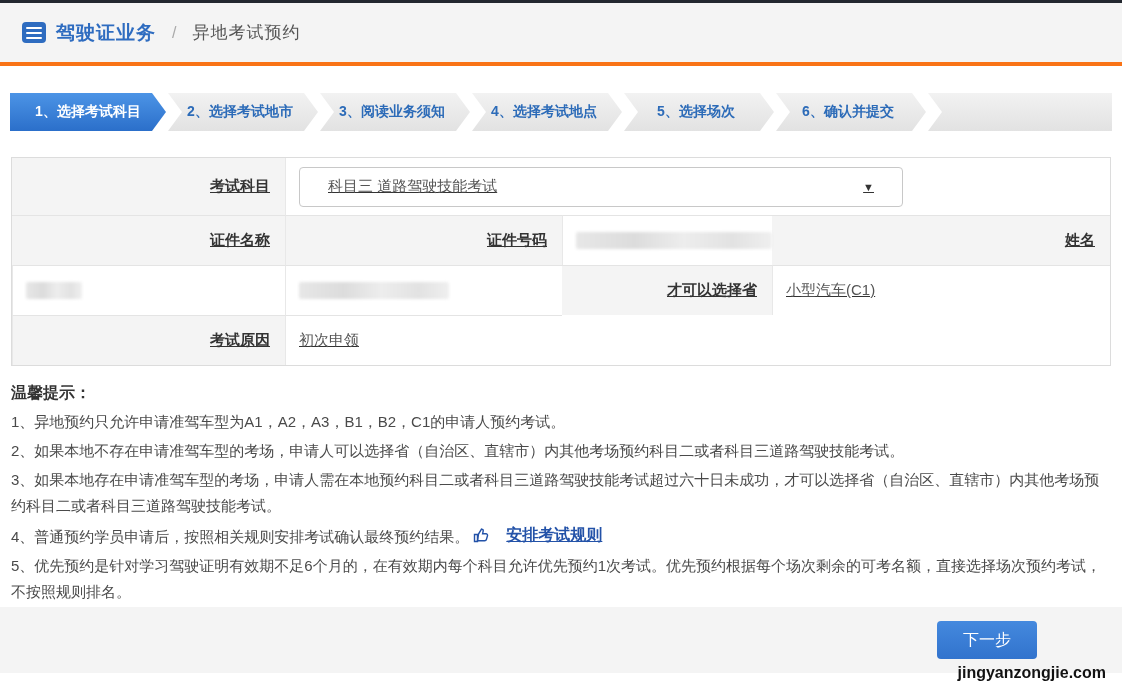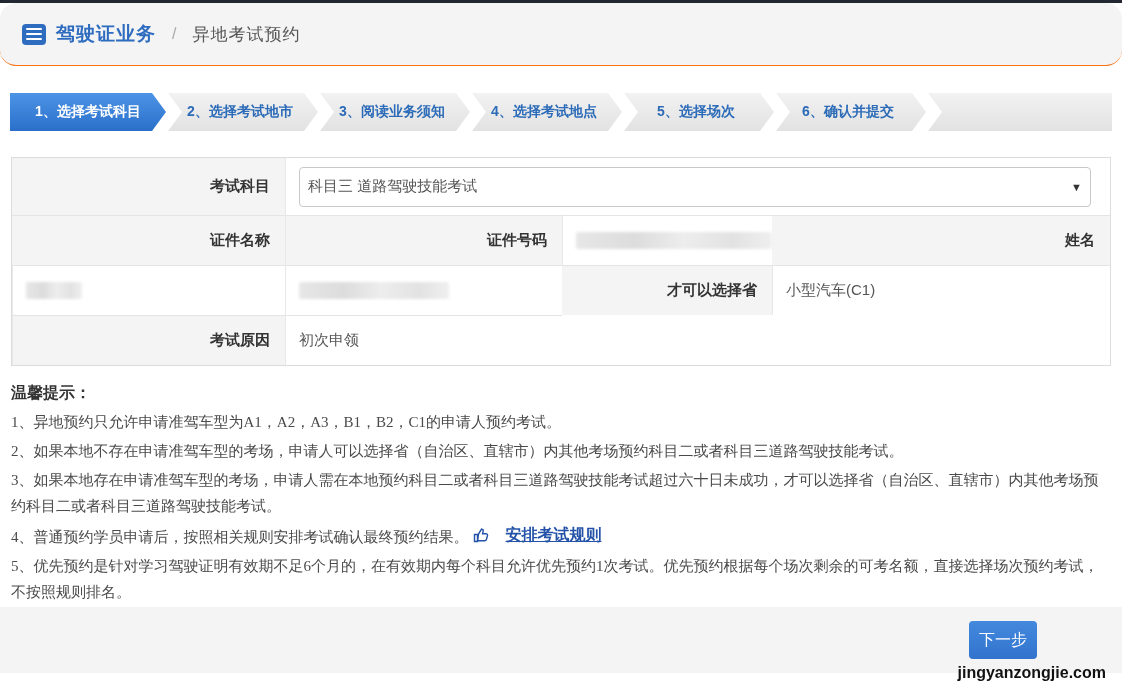--- a/index.html
+++ b/index.html
@@ -9,22 +9,21 @@
     background: #ffffff;
     color: #333;
     position: relative;
   }
   
   .topline { height: 3px; background: #23272f; }
   .header {
     height: 63px; background: #f4f4f4;
     display: flex; align-items: center;
     padding-left: 22px;
-    border-bottom: 1px solid #f97316;
-    border-radius: 16px;
+    border-bottom: 4px solid #f97316;
   }
   .hdr-icon {
     width: 24px; height: 21px; background: #2e6cc0; border-radius: 4px;
     display: flex; flex-direction: column; justify-content: center; gap: 3px;
     padding: 0 4px; margin-right: 10px;
   }
   .hdr-icon i { display: block; height: 2px; background: #fff; border-radius: 1px; }
   .hdr-title { color: #2e6cc0; font-size: 19px; font-weight: bold; letter-spacing: 1px; }
   .hdr-sep { color: #aaa; font-size: 16px; margin: 0 16px; }
   .hdr-crumb { color: #555; font-size: 17px; letter-spacing: 1px; }
@@ -54,65 +53,66 @@
     clip-path: polygon(0 0, 100% 0, 100% 100%, 0 100%, 14px 50%);
   }
 
   
   .ftable {
     margin: 26px 11px 0 11px;
     border: 1px solid #dcdcdc;
     display: grid;
     grid-template-columns: 273px 277px 210px auto;
     grid-template-rows: 57px 50px 50px 50px;
+    text-decoration: underline;
   }
   .cell { display: flex; align-items: center; border-top: 1px solid #e4e4e4; }
   .row1 .cell, .cell.r1 { border-top: none; }
   .lbl {
     background: #f4f4f4; justify-content: flex-end;
     padding-right: 15px; font-size: 15px; font-weight: bold; color: #333;
     border-left: 1px solid #e8e8e8;
   }
   .lbl.c1 { border-left: none; }
   .val { padding-left: 13px; font-size: 15px; color: #555; border-left: 1px solid #e8e8e8; }
   .span3 { grid-column: 2 / 5; }
   .selectbox {
-    width: 792px; height: 40px; border: 1px solid #c8c8c8; border-radius: 4px;
+    width: 604px; height: 40px; border: 1px solid #c8c8c8; border-radius: 4px;
     background: #fff; display: flex; align-items: center; justify-content: space-between;
-    padding: 0 8px; font-size: 15px; color: #555; cursor: pointer;
+    padding: 0 28px; font-size: 15px; color: #555; cursor: pointer;
   }
   .selectbox .arrow { font-size: 11px; color: #333; }
   .redact {
     height: 17px; border-radius: 2px;
     background: linear-gradient(90deg, #e7e7e7, #dcdcdc 30%, #ededed 55%, #e2e2e2 80%, #efefef);
     filter: blur(1.5px);
   }
   .redact.w-id { width: 238px; }
   .redact.w-name { width: 56px; }
   .redact.w-phone { width: 150px; }
 
   
-  .tips { margin: 14px 11px 11px 11px; font-family: Liberation Serif, serif; }
+  .tips { margin: 14px 11px 11px 11px; }
   .tips-title { font-size: 16px; font-weight: bold; color: #333; line-height: 26px; }
   .tips p { font-size: 15px; color: #4a4a4a; line-height: 26px; margin-top: 3px; }
   .rule-link {
     color: #2352a8; font-size: 16px; font-weight: bold; text-decoration: underline;
     display: inline-flex; align-items: center; gap: 16px; cursor: pointer; margin-left: 4px;
     vertical-align: -2px;
   }
   .rule-link svg { display: inline-block; }
 
   
   .footer {
     position: absolute; left: 0; right: 0; bottom: 15px; height: 66px;
     background: #f4f4f4;
     display: flex; align-items: center; justify-content: flex-end;
   }
   .next-btn {
-    width: 68px; height: 38px; margin-right: 85px;
+    width: 100px; height: 38px; margin-right: 85px;
     background: linear-gradient(180deg, #4489de, #3173cd);
     border: none; border-radius: 4px;
     color: #fff; font-size: 16px; font-family: inherit;
     cursor: pointer;
   }
 
   
   .watermark {
     position: absolute; right: 16px; bottom: 6px;
     text-align: right; line-height: 1.05; pointer-events: none;

